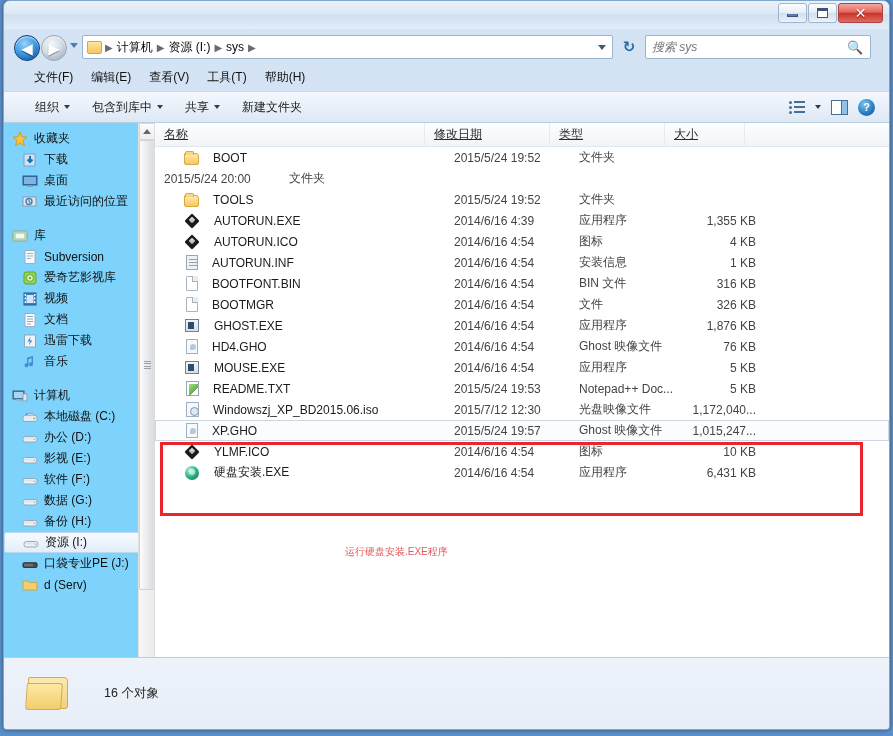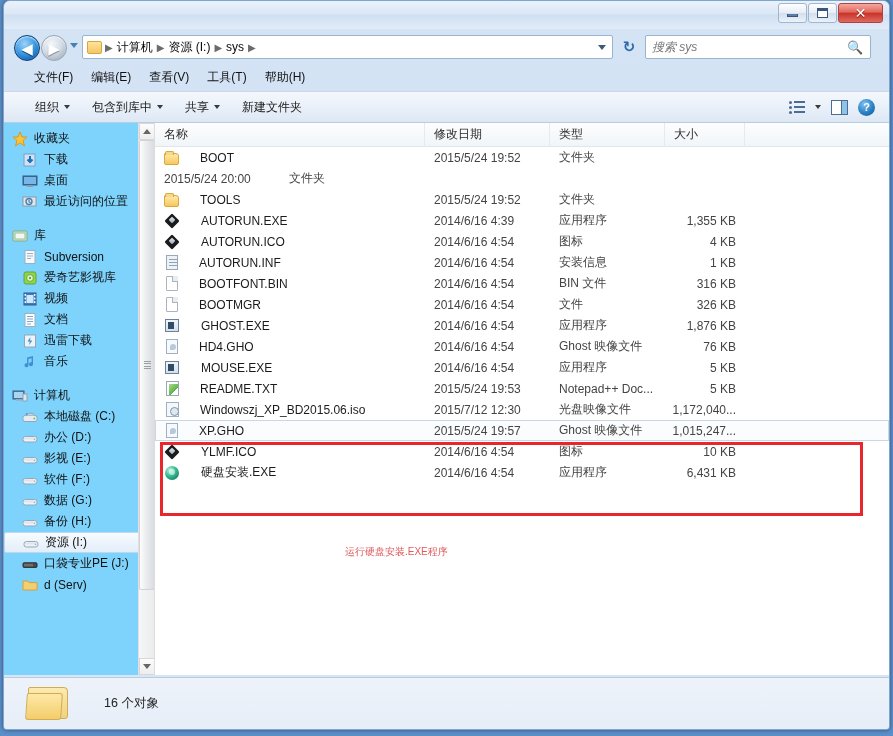--- a/index.html
+++ b/index.html
@@ -131,31 +131,31 @@
   .grip { width:7px; }
   .grip div { height:1px; background:#9aa0a6; margin:1.5px 0; }
   #sbdown { position:absolute; left:0; bottom:0; }
   
   #splitter { width:1px; background:#dcdcdc; height:100%; }
   
   #filepane { flex:1; position:relative; background:#fff; overflow:hidden; }
   #colhdr { display:flex; height:24px; background:linear-gradient(to bottom,#fcfdfe,#f1f5f9);
     border-bottom:1px solid #dfe6ec; align-items:center; }
   .col { height:24px; display:flex; align-items:center; padding-left:9px;
-    border-right:1px solid #e4eaf0; color:#2b2b2b; font-size:12px; cursor:pointer; }
+    border-right:1px solid #e4eaf0; color:#2b2b2b; font-size:12px; cursor:pointer;text-decoration:underline; }
   .c-name { width:270px; }
   .c-date { width:125px; }
   .c-type { width:115px; }
   .c-size { width:80px; }
   .c-rest { flex:1; border-right:none; }
   #rows { position:absolute; left:0; top:24px; right:0; bottom:0; }
   .row { display:flex; height:21px; align-items:center; cursor:pointer; }
   .row.focus { background:#fbfcfd; outline:1px solid #cdd7e2; outline-offset:-1px; }
   .cell { font-size:12px; color:#1b1b1b; display:flex; align-items:center; }
-  .cell-name { width:270px; padding-left:9px; gap:21px; }
+  .cell-name { width:270px; padding-left:9px; gap:14px;margin-left:20px; }
   .cell-date { width:125px; padding-left:9px; color:#444; }
   .cell-type { width:115px; padding-left:9px; color:#444; }
   .cell-size { width:80px; justify-content:flex-end; padding-right:9px; color:#444; }
   
   .fi { width:16px;height:16px;flex:none; position:relative; }
   .fi-folder { background:linear-gradient(to bottom,#ffe9a8 0%,#ffd978 45%,#f5c košt 46%,#eeb84e 100%);
     background:linear-gradient(to bottom,#ffeaa9,#f6c75e); border:1px solid #d9a840; border-radius:1px 3px 2px 2px;
     width:15px;height:12px; margin-top:2px; }
   .fi-folder:before { content:""; position:absolute; left:0; top:-3px; width:7px;height:3px;
     background:#f7d98a; border:1px solid #d9a840; border-bottom:none; border-radius:2px 2px 0 0; }
@@ -183,21 +183,21 @@
   .fi-iso:after { content:""; position:absolute; left:3px; top:4px; width:7px;height:7px;
     border:1px solid #7f93a8; border-radius:50%; background:#dde8f2; }
   .fi-ball { width:14px;height:14px; border-radius:50%; margin:1px;
     background: radial-gradient(circle at 35% 30%, #bdf0dd 0%, #3fbf95 40%, #15866a 80%, #0c5f4c 100%); }
   .fi-ball:after { content:""; position:absolute; left:4px; top:3px; width:6px;height:6px;
     border-radius:50%; background:rgba(255,255,255,.55); }
   
   #redbox { position:absolute; border:3px solid #e8262c; pointer-events:none; }
   #redtext { position:absolute; color:#e05a5a; font-size:10px; white-space:nowrap; }
   
-  #statusbar { position:absolute; left:0; bottom:0; width:100%; height:52px;
+  #statusbar { position:absolute; left:0; bottom:0; width:100%; height:72px;
     background:linear-gradient(to bottom,#eef3fa 0%,#e7eef8 100%);
     border-top:1px solid #b9cde0; display:flex; align-items:center; }
   #statfolder { position:relative; width:46px; height:38px; margin-left:22px; flex:none; }
   #statfolder .back { position:absolute; left:2px; top:2px; width:40px;height:32px;
     background:linear-gradient(to bottom,#fbeab2,#f0d27e); border:1px solid #d3ab51; border-radius:2px 4px 3px 3px; }
   #statfolder .front { position:absolute; left:0px; top:8px; width:36px;height:27px;
     background:linear-gradient(to bottom,#fde9a6,#f3cd6b); border:1px solid #d3ab51; border-radius:2px 3px 3px 3px;
     transform: skewX(-4deg); }
   #statustext { margin-left:32px; color:#222; font-size:12.5px; }
 </style>

